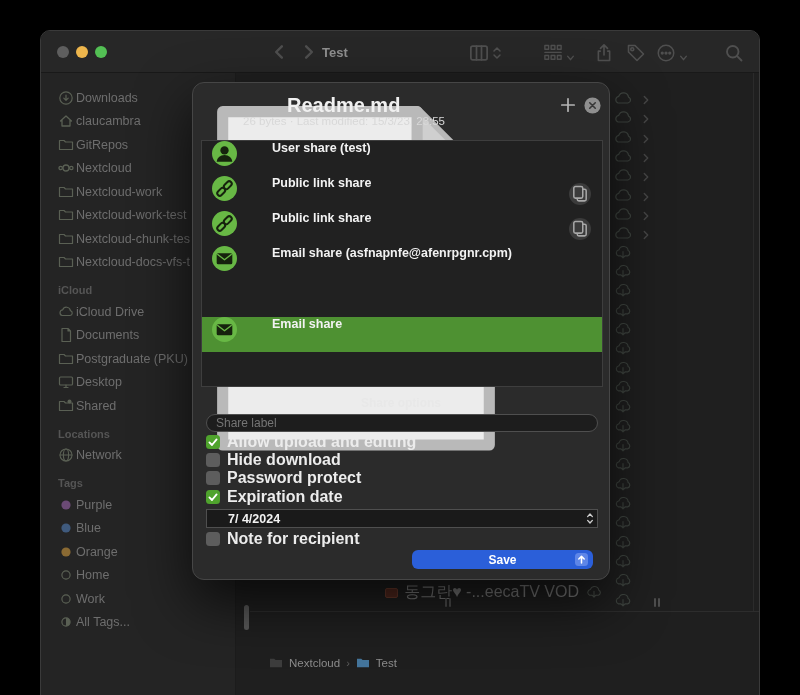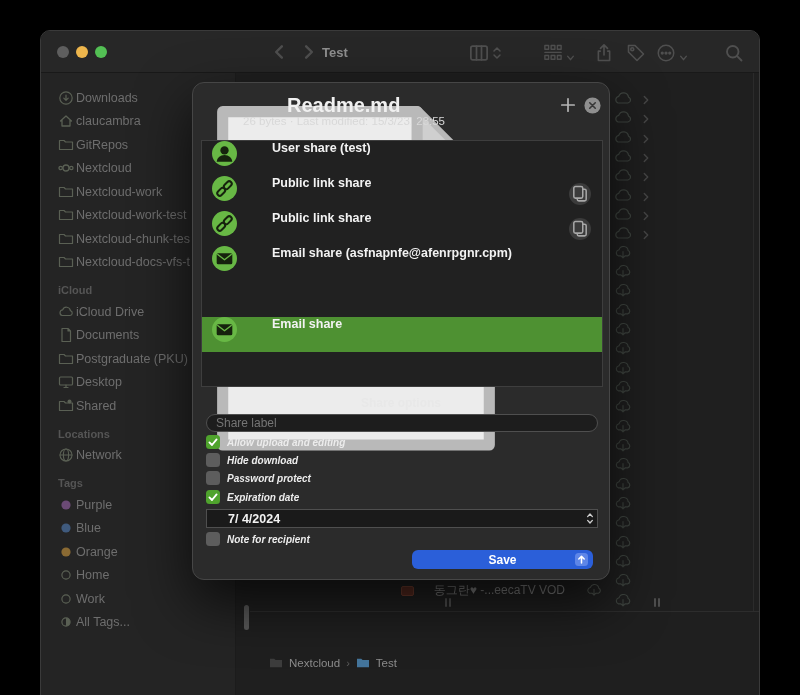--- a/index.html
+++ b/index.html
@@ -25,22 +25,22 @@
   .sb-item { height:23.5px; display:flex; align-items:center; gap:2px; padding-left:17px;
     font-size:12.5px; color:#6e6e6e; white-space:nowrap; overflow:hidden; }
   .sb-item .ic { width:16px; height:16px; flex:0 0 16px; color:#5a6054; display:flex; align-items:center; }
 
   
   .content { position:absolute; left:195px; top:42px; right:0; bottom:0; background:#1f1f1f; }
   .col-divider { position:absolute; left:517px; top:0; width:1px; height:538px; background:#2b2b2b; }
   .file-row { position:absolute; height:19px; left:0; right:8px; }
   .file-row .cloud { position:absolute; left:377px; top:2px; width:20px; height:15px; color:#3f4540; }
   .file-row .chev { position:absolute; left:404px; top:3px; width:12px; height:12px; color:#454545; }
-  .vod { position:absolute; right:156px; display:flex; align-items:center; gap:20px;
-    font-size:12px; color:#7c7c7c; white-space:nowrap; }
+  .vod { position:absolute; right:156px; display:flex; align-items:center; gap:6px;
+    font-size:16px; color:#7c7c7c; white-space:nowrap; }
   .handle { position:absolute; top:525px; width:8px; height:9px; display:flex; gap:2px; }
   .handle i { width:2px; height:9px; background:#4e4e4e; border-radius:1px; }
   .scroll-thumb { position:absolute; left:8px; top:532px; width:5px; height:25px; background:#585858; border-radius:3px; }
 
   .pathbar { position:absolute; left:14px; right:0; top:538px; bottom:0; border-top:1px solid #2d2d2d;
     display:flex; align-items:center; gap:6px; padding-left:19px; font-size:11.5px; color:#8c8c8c; }
   .pathbar .sep { color:#5c5c5c; font-size:11px; }
 
   
   .dialog { position:absolute; left:192px; top:82px; width:418px; height:498px;
@@ -63,21 +63,21 @@
     background:#3b3b3b; display:flex; align-items:center; justify-content:center; color:#a8a8a8; }
 
   .opt-header { position:absolute; left:0; top:313px; width:100%; text-align:center;
     font-size:12px; font-weight:700; color:#e8e8e8; }
   .share-label-input { position:absolute; left:13px; top:331px; width:392px; height:18px;
     background:#1d1d1d; border:1px solid #4f4f4f; border-radius:9px; color:#f0f0f0;
     font-size:12px; padding:0 9px; font-family:inherit; }
   .share-label-input::placeholder { color:#757575; }
 
   .chk-row { position:absolute; left:13px; display:flex; align-items:center; gap:7px;
-    font-size:10px; font-weight:600; color:#ececec; height:16px;font-style:italic; }
+    font-size:16px; font-weight:600; color:#ececec; height:16px; }
   .chk { width:14px; height:14px; border-radius:3.5px; background:#5d5d5d;
     display:flex; align-items:center; justify-content:center; flex:0 0 14px; }
   .chk.on { background:#4fa32d; }
 
   .date-field { position:absolute; left:13px; top:426px; width:392px; height:19px;
     background:#1a1a1a; border:1px solid #4f4f4f; display:flex; align-items:center; }
   .date-text { padding-left:21px; font-size:12.5px; font-weight:700; color:#f2f2f2; flex:1; }
   .stepper { width:10px; height:17px; color:#cfcfcf; margin-right:2px; }
 
   .dlg-btn { position:absolute; top:467px; height:19px; border:none; border-radius:6px;

